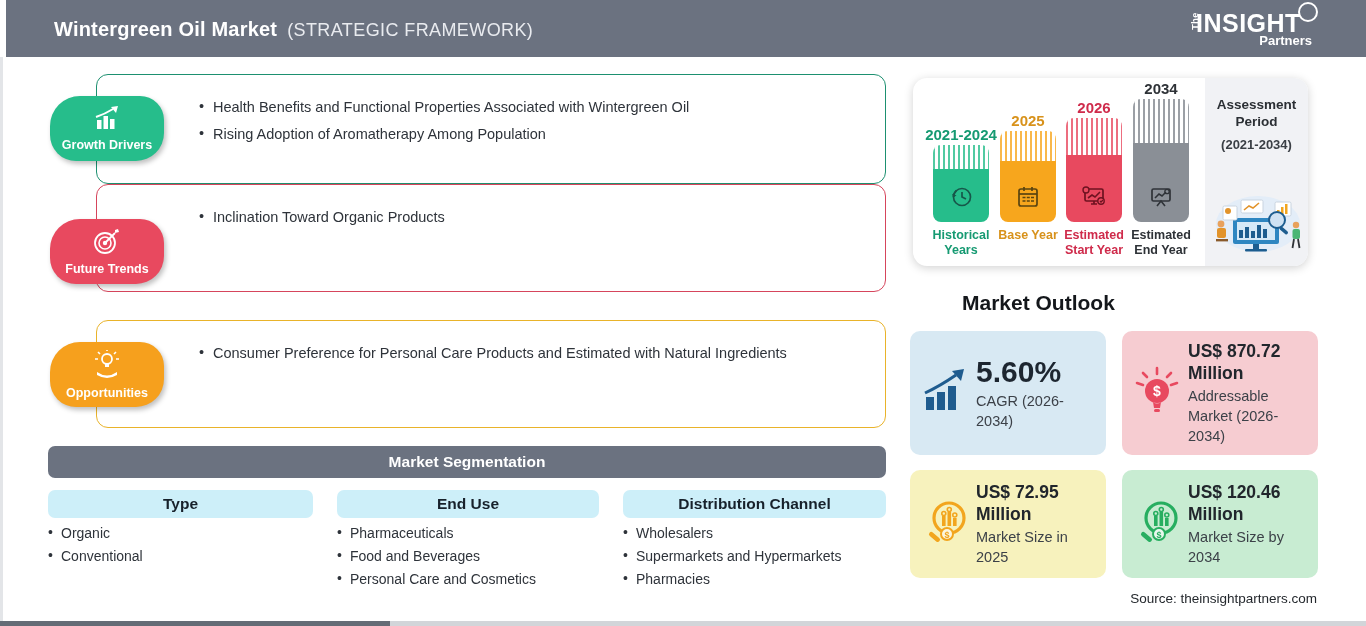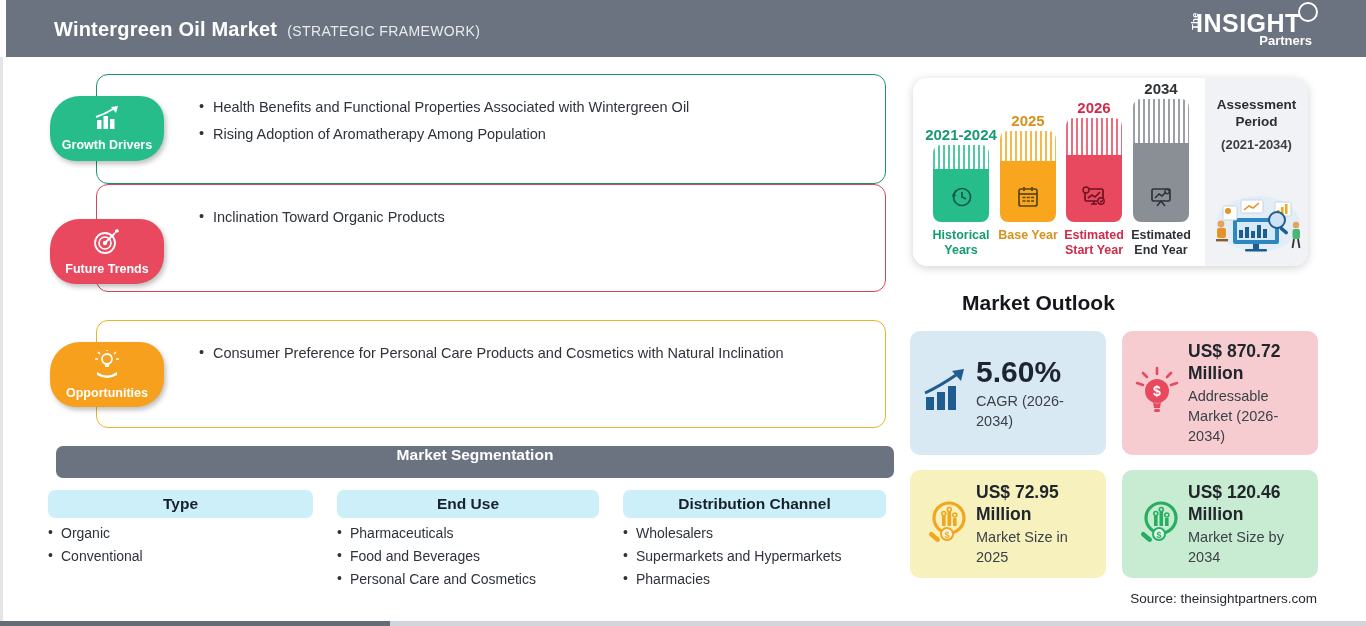--- a/index.html
+++ b/index.html
@@ -4,21 +4,21 @@
 <style>
   * { margin:0; padding:0; box-sizing:border-box; }
   html,body { width:1366px; height:626px; }
   body { font-family:"Liberation Sans", sans-serif; background:#ffffff; overflow:hidden; }
   .stage { position:relative; width:1366px; height:626px; background:#fff; }
 
   
   .header { position:absolute; left:6px; top:0; width:1366px; height:57px; background:#6b7280; }
   .title-wrap { position:absolute; left:48px; top:0; height:57px; display:flex; align-items:baseline; gap:10px; padding-top:18px; }
   .title { color:#ffffff; font-size:20px; font-weight:700; letter-spacing:.2px; }
-  .subtitle { color:#e9ebef; font-size:14px; font-weight:400; letter-spacing:.4px; }
+  .subtitle { color:#e9ebef; font-size:18px; font-weight:400; letter-spacing:.4px; }
 
   .logo { position:absolute; right:58px; top:9px; width:126px; height:40px; color:#fff; }
   .logo-the { position:absolute; left:-2px; top:7px; font-size:9px; font-weight:700; transform:rotate(-90deg); letter-spacing:.5px; }
   .logo-insight { position:absolute; left:8px; top:0; font-size:25px; font-weight:800; letter-spacing:.5px; }
   .logo-lens { position:absolute; right:-4px; top:-7px; width:20px; height:20px; border:2.5px solid #fff; border-radius:50%; }
   .logo-partners { position:absolute; right:2px; top:24px; font-size:13px; font-weight:700;margin-left:40px; }
 
   
   .fw-box { position:absolute; left:96px; width:790px; border-radius:12px; background:#fff; }
   .fw-box ul { list-style:none; }
@@ -30,21 +30,21 @@
 
   .badge { position:absolute; left:50px; width:114px; height:65px; border-radius:30px 24px 28px 26px;
            box-shadow:2px 3px 5px rgba(0,0,0,.25); display:flex; flex-direction:column; align-items:center; justify-content:center; gap:2px; }
   .badge-label { color:#fff; font-size:12.5px; font-weight:700; }
   .bdg-drivers { top:96px;  background:#26bd8b; }
   .bdg-trends  { top:219px; background:#e8495f; }
   .bdg-opps    { top:342px; background:#f6a01d; }
 
   
   .seg-bar { position:absolute; left:48px; top:446px; width:838px; height:32px; background:#6b7280; border-radius:7px;
-             display:flex; justify-content:center; color:#fff; font-size:15.5px; font-weight:700;margin-left:8px; }
+             display:flex; align-items:center; justify-content:center; color:#fff; font-size:15.5px; font-weight:700; }
   .seg-head { position:absolute; top:490px; height:28px; background:#cdeff9; border-radius:7px;
               display:flex; align-items:center; justify-content:center; font-size:15.5px; font-weight:700; color:#17212b; }
   .seg-head.c1 { left:48px;  width:265px; }
   .seg-head.c2 { left:337px; width:262px; }
   .seg-head.c3 { left:623px; width:263px; }
   .seg-list { position:absolute; top:525px; list-style:none; }
   .seg-list.c1 { left:48px; }
   .seg-list.c2 { left:337px; }
   .seg-list.c3 { left:623px; }
   .seg-list li { font-size:14px; color:#2e333a; margin-bottom:7px; padding-left:13px; position:relative; }
@@ -150,21 +150,21 @@
         <circle cx="13" cy="15" r="2.2" fill="#fff"></circle>
         <path d="M13 15 L23 5" stroke="#fff" stroke-width="1.8"></path>
         <path d="M23 5 l4 -1 -1 -3 -3 1 z" fill="#fff"></path>
       </svg>
     </span>
     <span class="badge-label">Future Trends</span>
   </div>
 
   <div class="fw-box box-opps">
     <ul>
-      <li>Consumer Preference for Personal Care Products and Cosmetics with Natural Inclination</li>
+      <li>Consumer Preference for Personal Care Products and Estimated with Natural Ingredients</li>
     </ul>
   </div>
   <div class="badge bdg-opps">
     <span>
       <svg width="32" height="30" viewBox="0 0 32 30">
         <circle cx="16" cy="9" r="5" stroke="#fff" stroke-width="1.8" fill="none"></circle>
         <rect x="14" y="14" width="4" height="3" fill="#fff"></rect>
         <path d="M16 1 v-2 M9 4 l-2 -2 M23 4 l2 -2 M7 9 h-3 M25 9 h3" stroke="#fff" stroke-width="1.6"></path>
         <path d="M6 22 q10 7 20 0 l0 3 q-10 6 -20 0 z" fill="#fff"></path>
       </svg>

